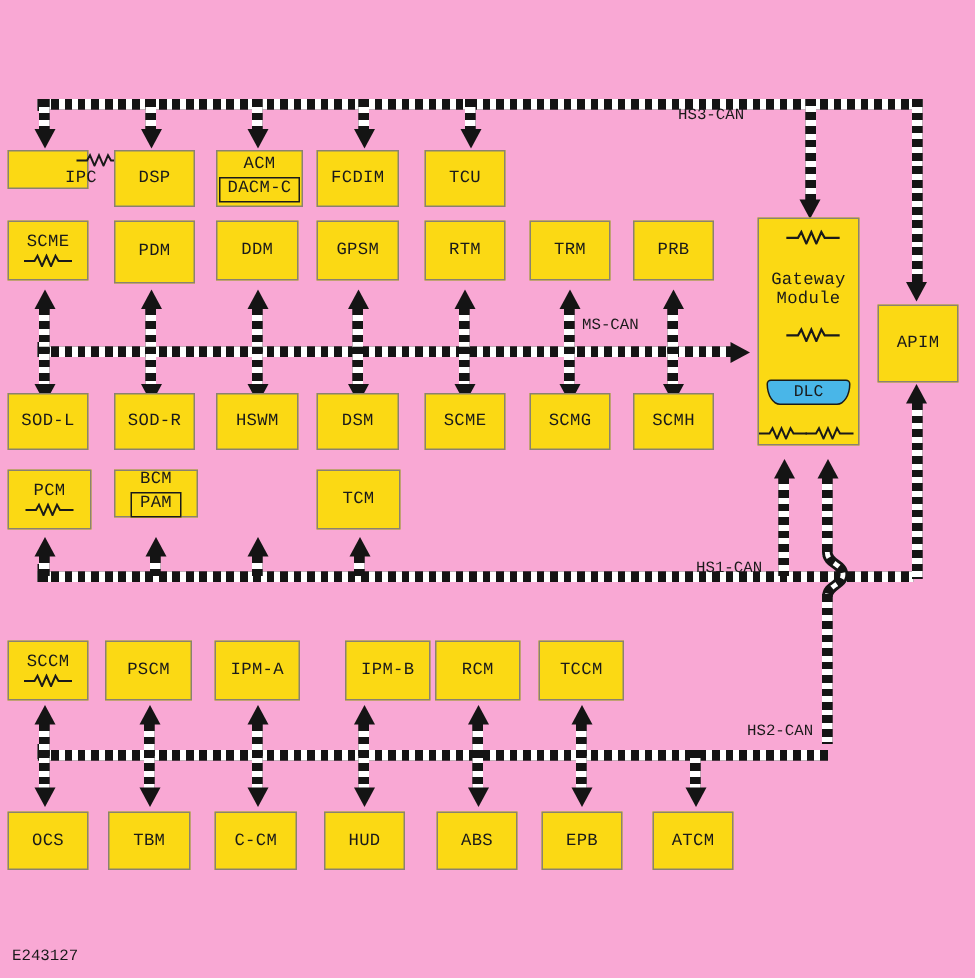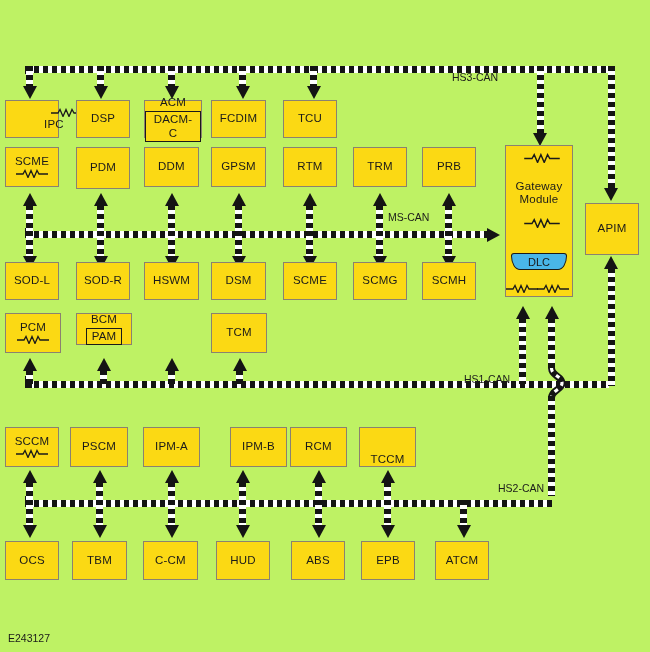--- a/index.html
+++ b/index.html
@@ -1,17 +1,17 @@
 <!DOCTYPE html>
 <html><head>
 <meta charset="utf-8">
 <style>
   html,body{margin:0;padding:0;background:#ffffff;}
   body{font-family:"Liberation Sans","DejaVu Sans",sans-serif;}
-  #canvas{position:relative;width:650px;height:652px;background:#bef264;overflow:hidden;}
+  #canvas{position:relative;width:650px;height:652px;background:#f9a8d4;overflow:hidden;font-family:Liberation Mono, monospace;}
 
   
   .box{
     position:absolute;
     background:var(--yellow,#FBD914);
     border:1.5px solid #8a8270;
     box-sizing:border-box;
     display:flex;
     flex-direction:column;
     align-items:center;
@@ -125,21 +125,21 @@
   <div class="arr down" style="left:22.5px;top:86px;"></div>
   <div class="bus v" style="left:97px;top:66px;height:23px;"></div>
   <div class="arr down" style="left:93.5px;top:86px;"></div>
   <div class="bus v" style="left:168px;top:66px;height:23px;"></div>
   <div class="arr down" style="left:164.5px;top:86px;"></div>
   <div class="bus v" style="left:239px;top:66px;height:23px;"></div>
   <div class="arr down" style="left:235.5px;top:86px;"></div>
   <div class="bus v" style="left:310px;top:66px;height:23px;"></div>
   <div class="arr down" style="left:306.5px;top:86px;"></div>
 
-  <div class="box" style="left:5px;top:100px;width:54px;height:38px;padding-left:44px;">
+  <div class="box" style="left:5px;top:100px;width:54px;height:26px;padding-left:44px;">
     <span class="res">
         <svg viewBox="0 0 34 9" width="34" height="9">
           <path d="M1 5 H8 L10 1.5 L13 8.5 L16 1.5 L19 8.5 L22 1.5 L24 5 H33" fill="none" stroke="#1a1a1a" stroke-width="1.3"></path>
         </svg>
       </span>
     <span class="lbl">IPC</span>
   </div>
   <div class="box" style="left:76px;top:100px;width:54px;height:38px;">
     <span class="lbl">DSP</span>
   </div>
@@ -299,21 +299,21 @@
   </div>
   <div class="box" style="left:143px;top:427px;width:57px;height:40px;">
     <span class="lbl">IPM-A</span>
   </div>
   <div class="box" style="left:214px;top:427px;width:57px;height:40px;margin-left:16px;">
     <span class="lbl">IPM-B</span>
   </div>
   <div class="box" style="left:290px;top:427px;width:57px;height:40px;">
     <span class="lbl">RCM</span>
   </div>
-  <div class="box" style="left:359px;top:427px;width:57px;height:40px;justify-content:flex-end;">
+  <div class="box" style="left:359px;top:427px;width:57px;height:40px;">
     <span class="lbl">TCCM</span>
   </div>
 
   <div class="bus h" style="left:25px;top:500px;width:527px;"></div>
   <div class="bus v solidcorner" style="left:25px;top:496px;height:10px;"></div>
   <div class="buslabel" style="left:498px;top:482px;">HS2-CAN</div>
 
   <div class="bus v" style="left:26px;top:482px;height:22px;"></div>
   <div class="arr up" style="left:22.5px;top:470px;"></div>
   <div class="bus v" style="left:26px;top:500px;height:28px;"></div>

